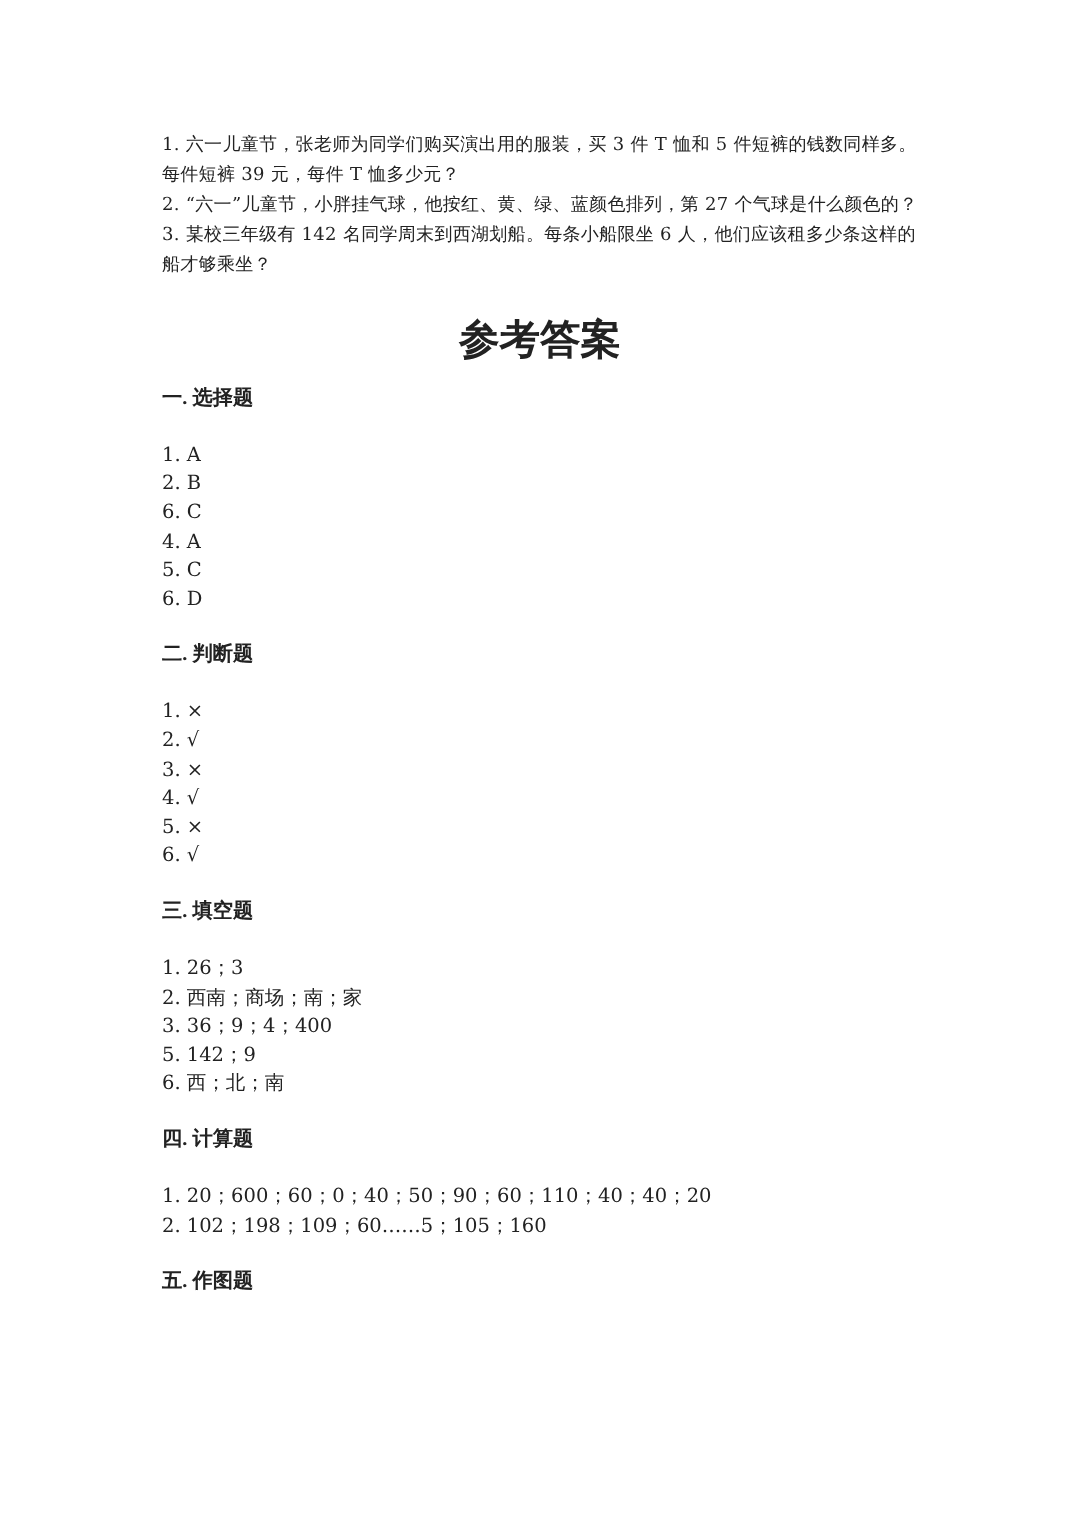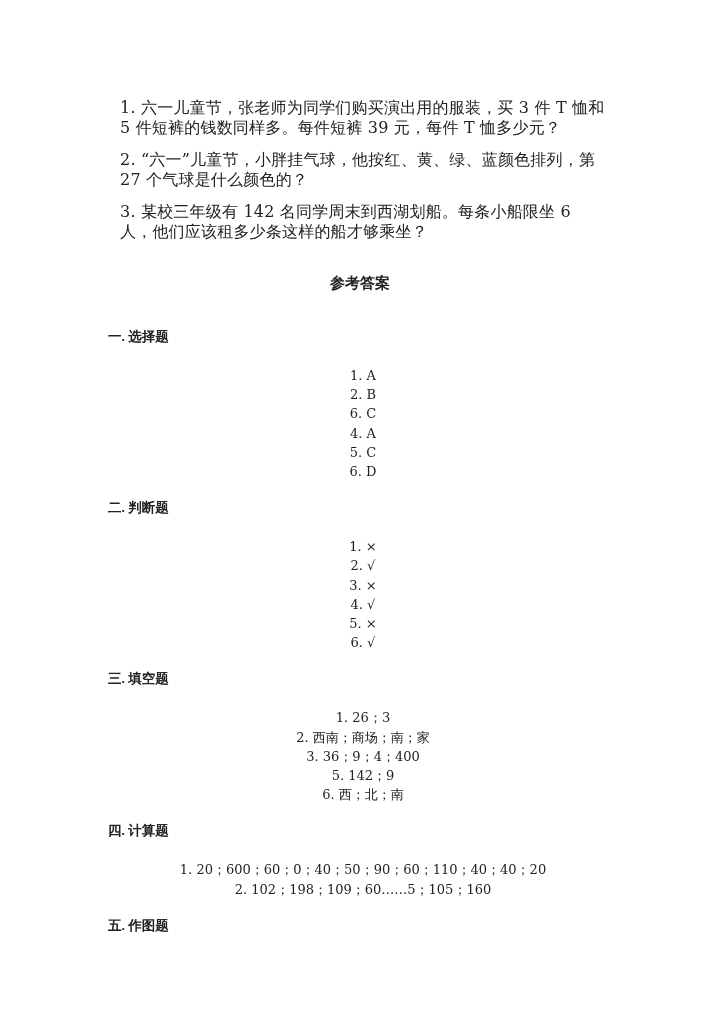--- a/index.html
+++ b/index.html
@@ -1,25 +1,25 @@
 <!DOCTYPE html>
 <html><head>
 <meta charset="utf-8">
 <style>
   html, body { margin:0; padding:0; background:#ffffff; }
   body { width:720px; height:1018px; position:relative; overflow:hidden;
          font-family:"DejaVu Serif", "Liberation Serif", serif; color:#222; }
   .page { position:absolute; left:108px; top:86px; width:510px; }
-  .q { font-size:16px; line-height:20px; margin:12px; letter-spacing:0.2px; }
+  .q { font-size:12px; line-height:20px; margin:0; letter-spacing:0.2px; }
   .title { text-align:center; font-family:"DejaVu Sans", "Liberation Sans", sans-serif;
-           font-weight:bold; font-size:15px; margin:26px 0 16px 0; height:30px; line-height:30px;
+           font-weight:bold; font-size:27px; margin:26px 0 0 0; height:30px; line-height:30px;
            padding-left:0; width:504px; }
   .sec { font-family:Liberation Serif, serif; font-weight:bold;
          font-size:13.5px; line-height:18px; margin:0; }
-  .list { margin:0; padding:0; list-style:none;text-align:center; }
+  .list { margin:0; padding:0; list-style:none; }
   .list li { font-size:13px; line-height:19.2px; }
   .gap-title-sec { height:14px; }
   .gap-sec-list { height:20px; }
   .gap-list-sec { height:18px; }
 </style>
 </head>
 <body>
 
 <div class="page">
   <p class="q">1. 六一儿童节，张老师为同学们购买演出用的服装，买 3 件 T 恤和 5 件短裤的钱数同样多。每件短裤 39 元，每件 T 恤多少元？</p>

